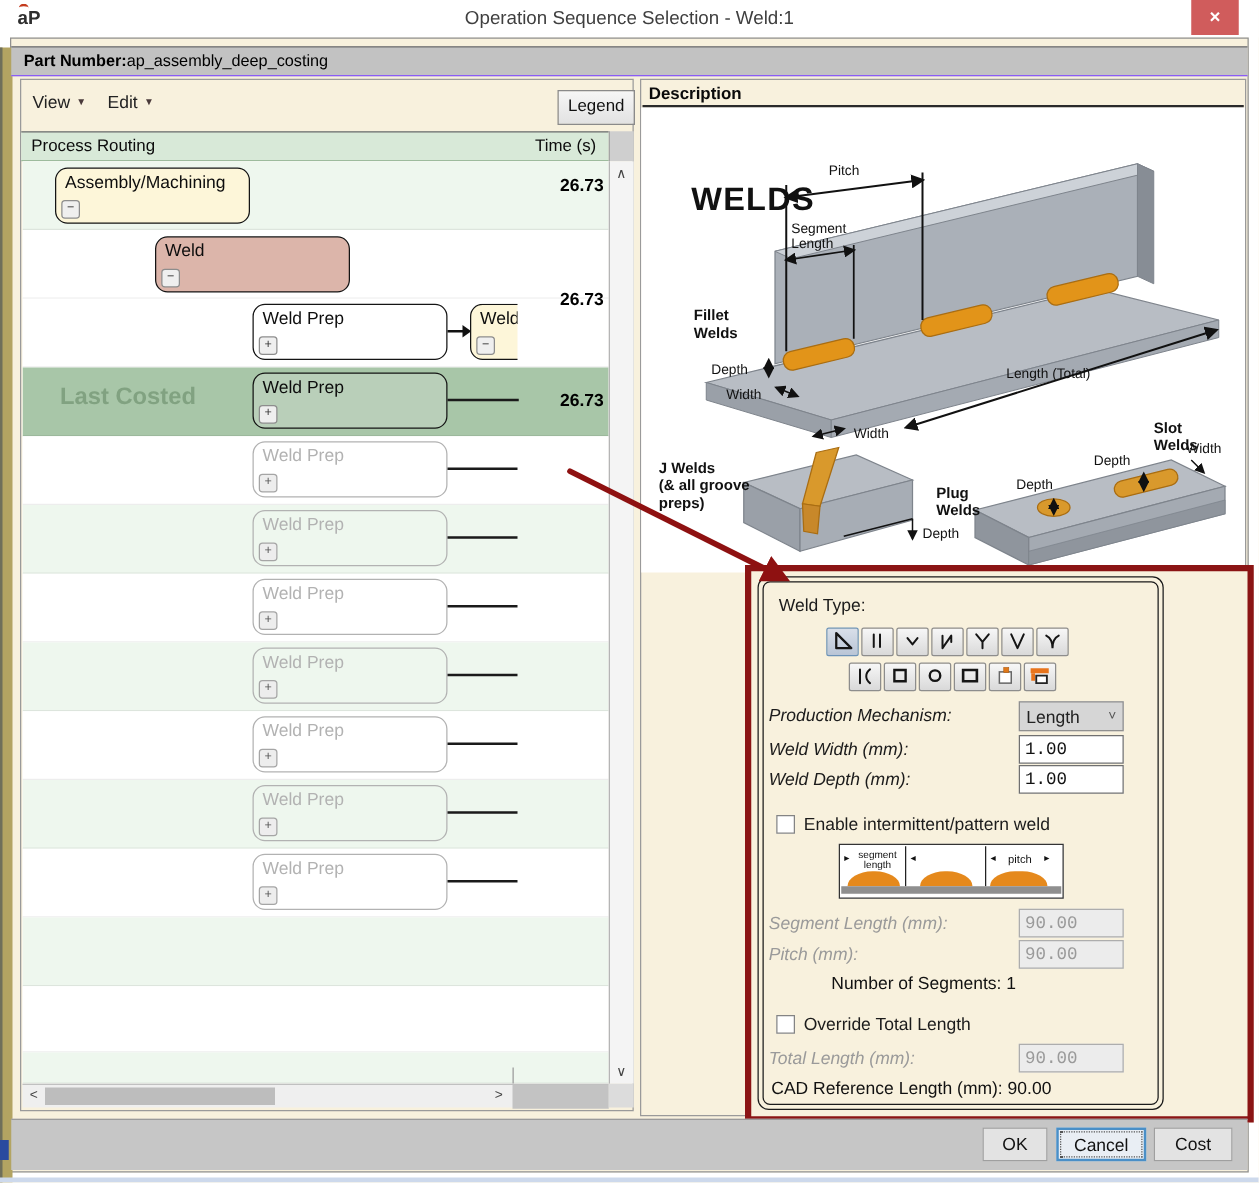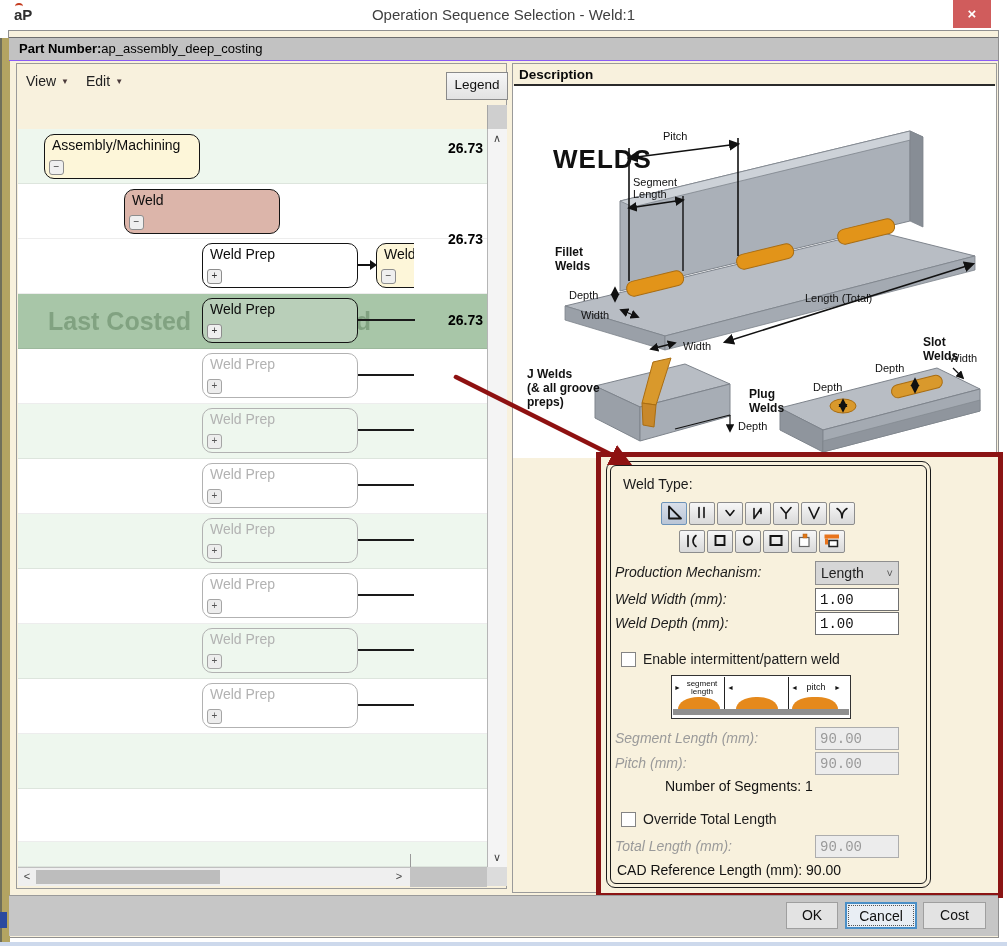--- a/index.html
+++ b/index.html
@@ -40,21 +40,21 @@
     border-radius:10px;box-sizing:border-box;font-size:14px;color:#0d0d0d;padding:2px 7px;}
   .node .toggle{position:absolute;left:4px;bottom:3px;width:13px;height:13px;background:#efefef;
     border:1px solid #8d8d8d;border-radius:3px;font-size:10px;line-height:11px;text-align:center;color:#333;}
   .node.cream{background:#fdf6d9;}
   .node.pink{background:#dcb5aa;}
   .node.sage{background:#b9cfb9;}
   .node.ghost{background:transparent;border-color:#b2b2b2;color:#b2b2b2;}
   .node.ghost .toggle{color:#555;border-color:#a5a5a5;background:#ededed;}
   .stub{position:absolute;height:2px;background:#1a1a1a;}
   .timeval{position:absolute;width:90px;text-align:right;font-size:14px;font-weight:bold;color:#000;}
-  .watermark{position:absolute;font-size:25px;font-weight:bold;color:rgba(104,138,104,0.6);white-space:nowrap;}
+  .watermark{position:absolute;font-size:19px;font-weight:bold;color:rgba(104,138,104,0.6);white-space:nowrap;}
   .clipwrap{position:absolute;overflow:hidden;}
   .connector{position:absolute;height:2px;background:#111;}
   .arrowhead-r{position:absolute;width:0;height:0;border-left:7px solid #111;
     border-top:5px solid transparent;border-bottom:5px solid transparent;}
   #vscroll{position:absolute;left:470px;top:65px;width:20px;height:738px;background:#f4f4f4;
     border-left:1px solid #b5b5b5;box-sizing:border-box;}
   .sbtn{position:absolute;font-size:11px;color:#444;width:18px;text-align:center;}
   #hscroll{position:absolute;left:1px;top:803px;width:469px;height:19px;background:#efefef;border-top:1px solid #c0c0c0;box-sizing:border-box;}
   #hthumb{position:absolute;left:18px;top:2px;width:184px;height:14px;background:#bdbdbd;}
   #hcorner{position:absolute;left:392px;top:0px;width:77px;height:19px;background:#c3c3c3;}
@@ -115,20 +115,24 @@
 <div class="abs" id="bottomstrip"></div>
 <div class="abs" id="partstrip">
   <b>Part Number:</b><span>ap_assembly_deep_costing</span>
 </div>
 
 <div class="abs" id="leftpanel">
   <div class="menuitem" style="left:9px"><span>View</span><span class="caret">▼</span></div>
   <div class="menuitem" style="left:69px"><span>Edit</span><span class="caret">▼</span></div>
   <div id="legendbtn">Legend</div>
 
+  <div id="treeheader">
+    <span class="h-left">Process Routing</span>
+    <span class="h-right">Time (s)</span>
+  </div>
   <div id="hdrcorner"></div>
 
   <div id="treearea">
 
     <div class="row" style="top:0;height:55px;background:#eef7ee"></div>
     <div class="row" style="top:55px;height:55px;background:#fff"></div>
     <div class="row" style="top:110px;height:55px;background:#fff"></div>
     <div class="row" style="top:165px;height:55px;background:#a8c6a8"></div>
     <div class="row" style="top:220px;height:55px;background:#fff"></div>
     <div class="row" style="top:275px;height:55px;background:#eef7ee"></div>

